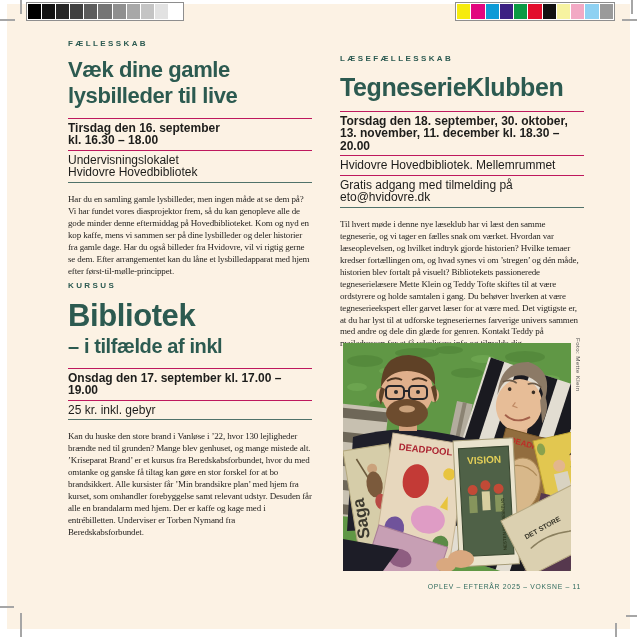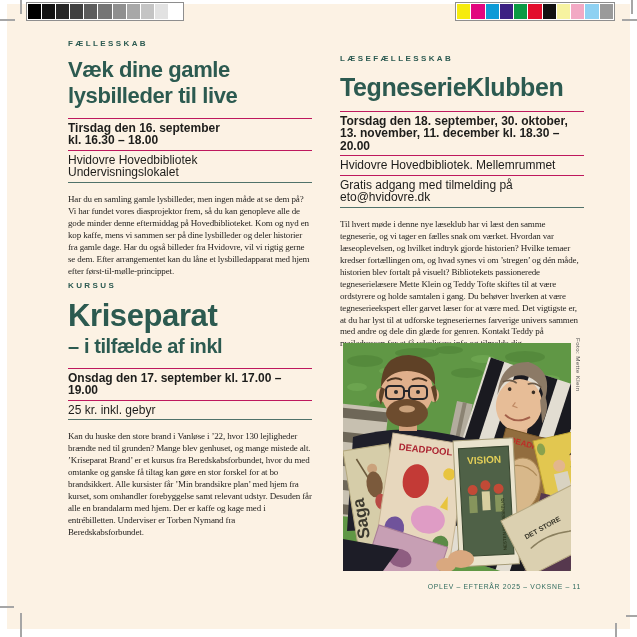--- a/index.html
+++ b/index.html
@@ -110,30 +110,30 @@
       <h1 class="headline h-two" style="margin:0;">
         <span style="display:block;">Væk dine gamle</span>
         <span style="display:block;">lysbilleder til live</span>
       </h1>
       <div class="meta-block">
         <div class="meta-row bold">
           <span>Tirsdag den 16. september</span>
           <span>kl. 16.30 – 18.00</span>
         </div>
         <div class="meta-row">
+          <span>Undervisningslokalet</span>
           <span>Hvidovre Hovedbibliotek</span>
-          <span>Undervisningslokalet</span>
         </div>
       </div>
       <p class="body-copy">Har du en samling gamle lysbilleder, men ingen måde at se dem på? Vi har fundet vores diasprojektor frem, så du kan genopleve alle de gode minder denne eftermiddag på Hovedbiblioteket. Kom og nyd en kop kaffe, mens vi sammen ser på dine lysbilleder og deler historier fra gamle dage. Har du også billeder fra Hvidovre, vil vi rigtig gerne se dem. Efter arrangementet kan du låne et lysbilledapparat med hjem efter først-til-mølle-princippet.</p>
     </div>
 
     <div class="article2">
       <div class="kicker">KURSUS</div>
-      <h1 class="headline h-xl">Kriseparat</h1>
+      <h1 class="headline h-xl">Bibliotek</h1>
       <h2 class="headline h-sub">– i tilfælde af inkl</h2>
       <div class="meta-block">
         <div class="meta-row bold">Onsdag den 17. september kl. 17.00 – 19.00</div>
         <div class="meta-row">25 kr. inkl. gebyr</div>
       </div>
       <p class="body-copy">Kan du huske den store brand i Vanløse i ’22, hvor 130 lejligheder brændte ned til grunden? Mange blev genhuset, og mange mistede alt. ’Kriseparat Brand’ er et kursus fra Beredskabsforbundet, hvor du med omtanke og ganske få tiltag kan gøre en stor forskel for at bo brandsikkert. Alle kursister får ’Min brandsikre plan’ med hjem fra kurset, som omhandler forebyggelse samt relevant udstyr. Desuden får alle en brandalarm med hjem. Der er kaffe og kage med i entrébilletten. Underviser er Torben Nymand fra Beredskabsforbundet.</p>
     </div>
   </div>
 
   <div class="col" id="col-right">

